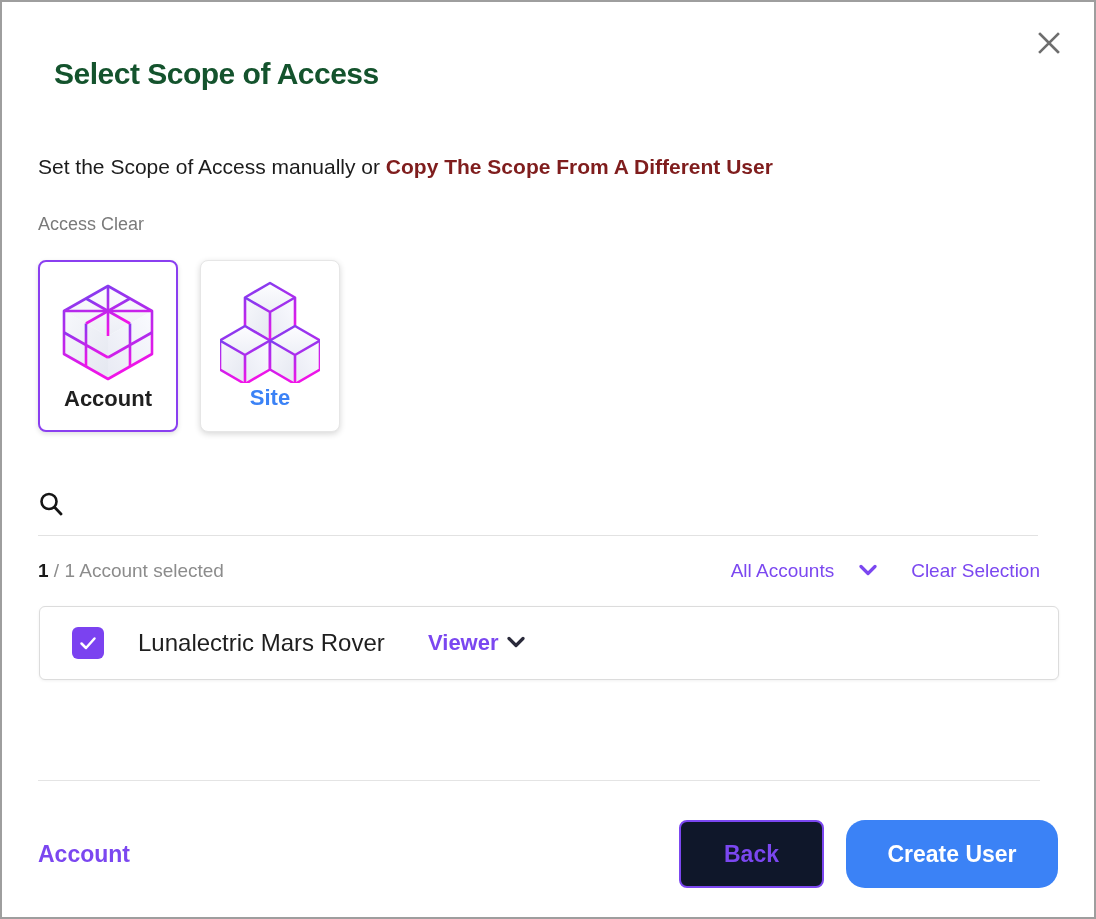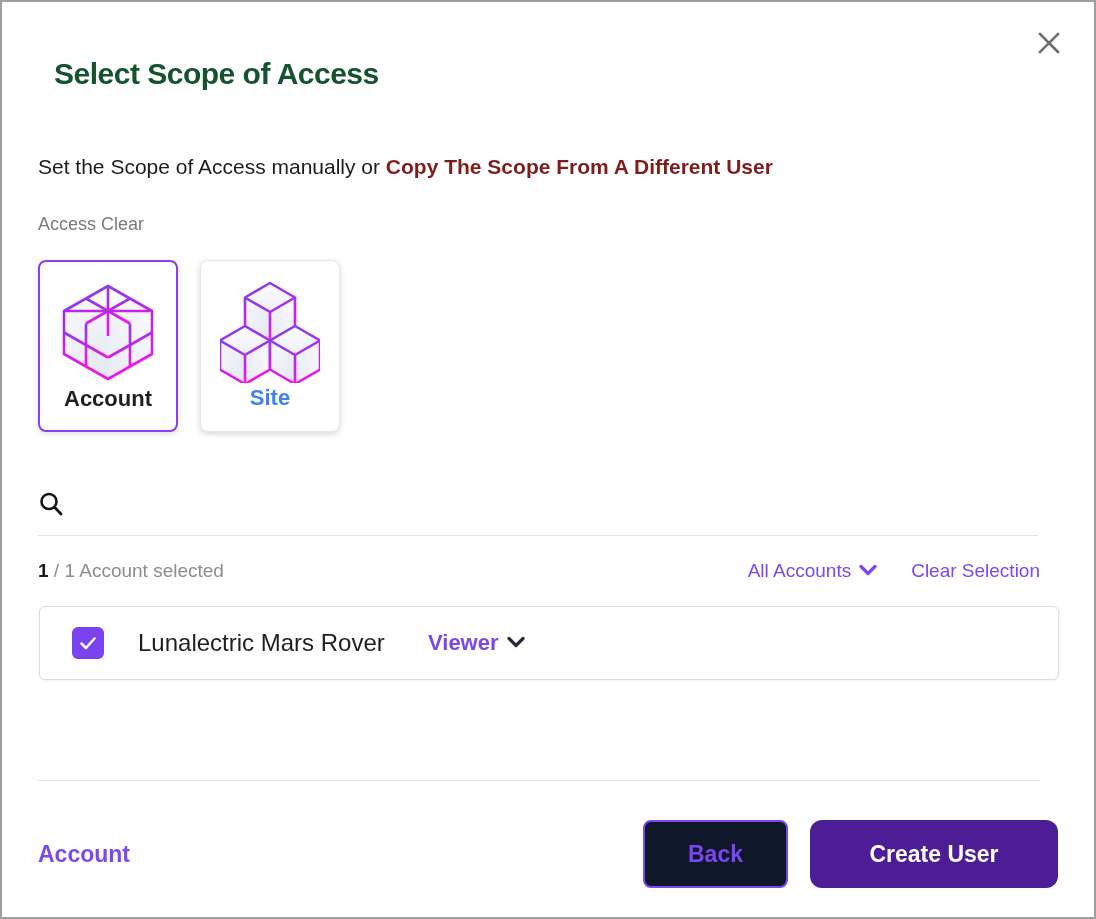--- a/index.html
+++ b/index.html
@@ -163,21 +163,21 @@
   .sel-count b { color: #1a1a1a; font-weight: bold; }
   .spacer { flex: 1; }
   .purple-link {
     color: #7B47F0;
     font-size: 19px;
     cursor: pointer;
   }
   #all-accounts-dd {
     display: flex;
     align-items: center;
-    gap: 8px;
+    gap: 25px;
     margin-right: 34px;
     cursor: pointer;
   }
 
   
   #account-list {
     position: absolute;
     left: 37px;
     top: 604px;
     width: 1020px;
@@ -259,25 +259,25 @@
     border-radius: 8px;
     color: #7B47F0;
     font-size: 23px;
     font-weight: bold;
     cursor: pointer;
     font-family: "Liberation Sans", sans-serif;
     margin-right: 22px;
   }
   #create-user-button {
     box-sizing: border-box;
-    width: 248px;
+    width: 212px;
     height: 68px;
-    background: #4c1d95;
+    background: #3b82f6;
     border: none;
-    border-radius: 12px;
+    border-radius: 19px;
     color: #ffffff;
     font-size: 23px;
     font-weight: bold;
     cursor: pointer;
     font-family: "Liberation Sans", sans-serif;
   }
 </style>
 </head>
 <body>
 

